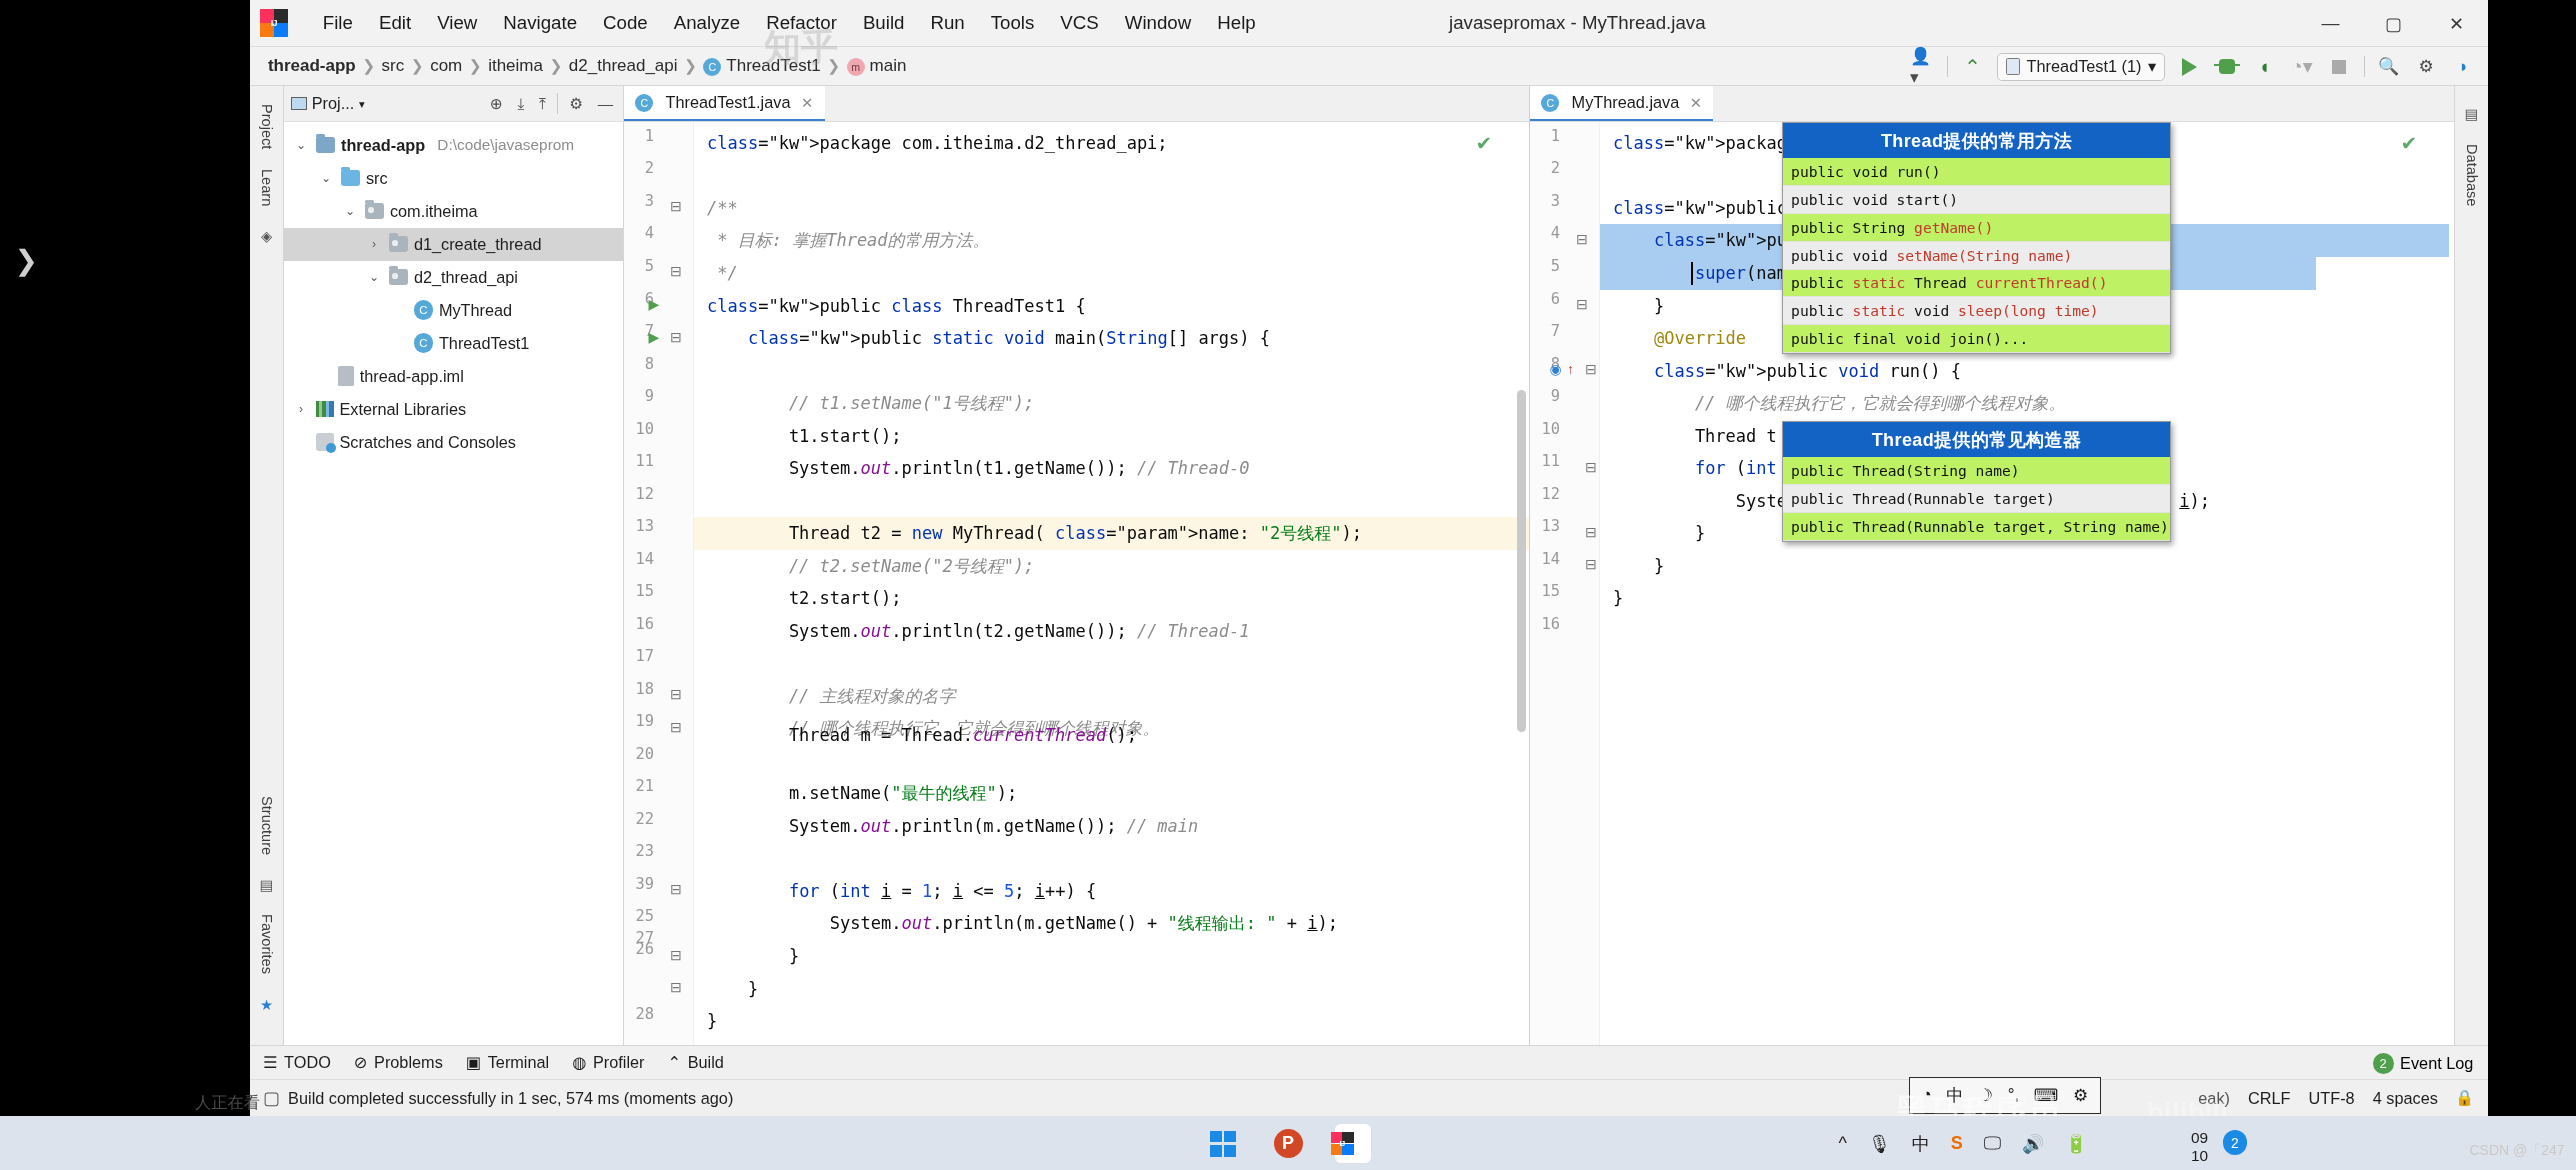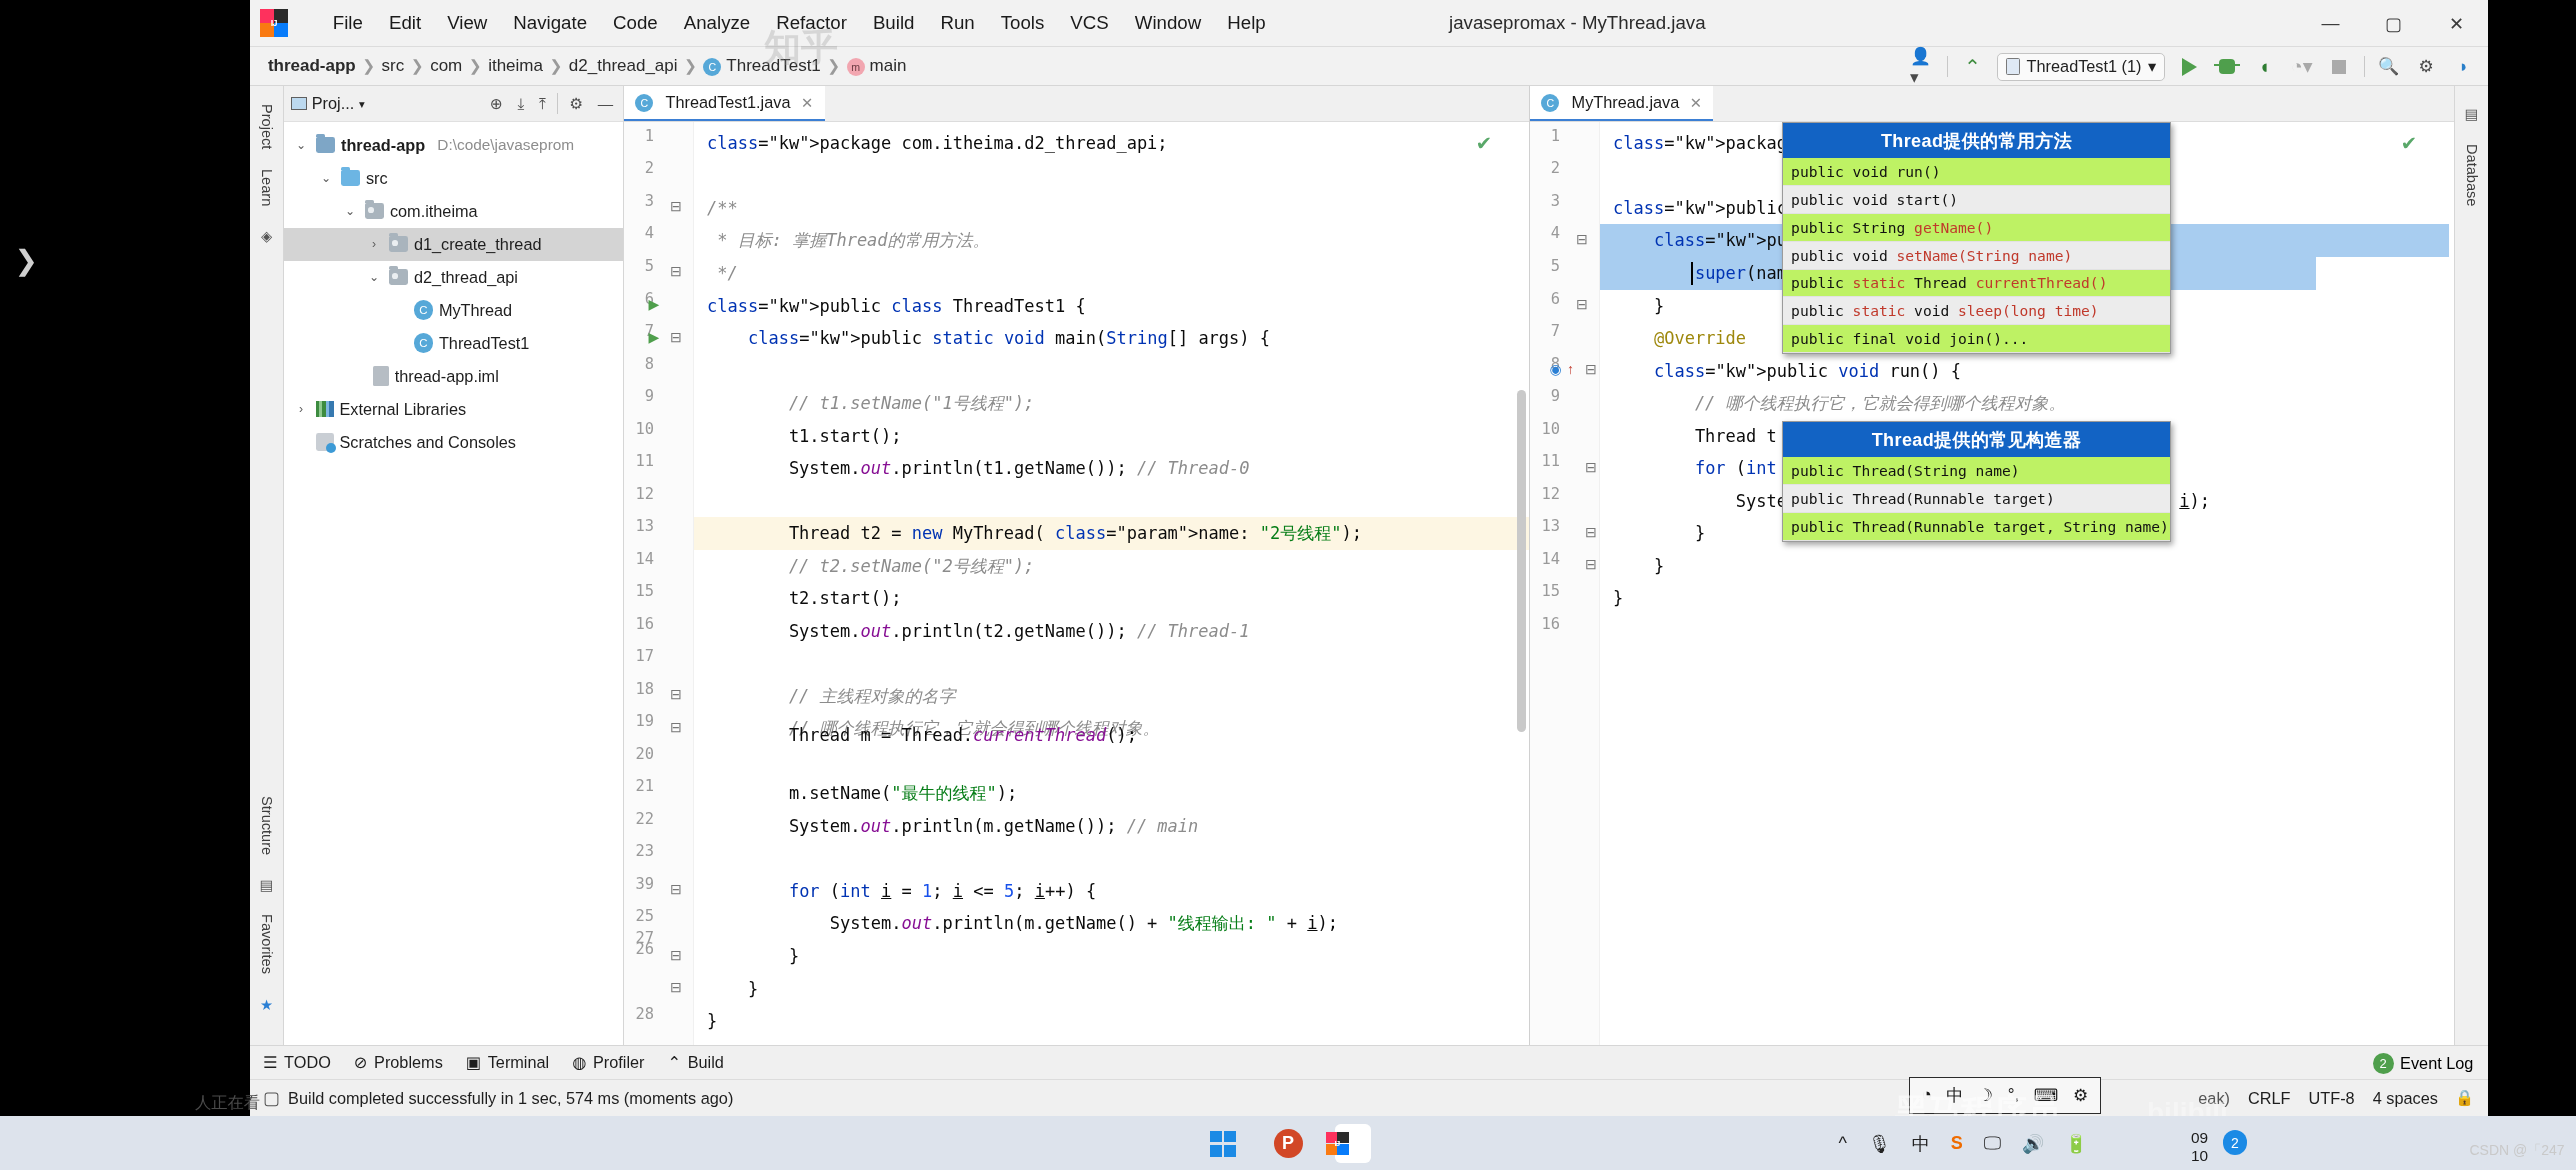--- a/index.html
+++ b/index.html
@@ -7,21 +7,21 @@
               font-family:"Liberation Sans", sans-serif; }
   #root { position:relative; width:2576px; height:1171px; background:#000; }
 
   
   .ide { position:absolute; left:250px; top:0; width:2238px; height:1116px;
          background:#f2f2f2; display:flex; flex-direction:column; }
 
   
   .titlebar { height:47px; background:#f2f2f2; display:flex; align-items:center;
               padding-left:9.8px; position:relative; border-bottom:0.8px solid #dcdcdc; }
-  .ij-logo { width:28px; height:28px; position:relative; margin-right:32px; flex:0 0 auto; }
+  .ij-logo { width:28px; height:28px; position:relative; margin-right:22px; flex:0 0 auto; }
   .ij-logo .q { position:absolute; width:14px; height:14px; }
   .ij-logo .q1 { left:0;  top:0;  background:#fe315d; }
   .ij-logo .q2 { right:0; top:0;  background:#2b2b2b; }
   .ij-logo .q3 { left:0;  bottom:0;background:#f97a12; }
   .ij-logo .q4 { right:0; bottom:0;background:#087cfa; }
   .ij-logo .ijtxt { position:absolute; inset:0; color:#fff; font-size:9px; font-weight:bold;
                     display:flex; align-items:center; justify-content:center;
                     font-family:"Liberation Sans", sans-serif; letter-spacing:-0.8px;}
   .menu { display:flex; align-items:center; gap:0px; }
   .menu-item { font-size:18.7px; color:#1a1a1a; padding:3.3px 13px; white-space:nowrap;
@@ -315,21 +315,21 @@
             <div class="trow" style="padding-left: 106px;">
               <span class="tw"></span>
               <span class="cic">C</span>
               <span class="">MyThread</span>
             </div>
             <div class="trow" style="padding-left: 106px;">
               <span class="tw"></span>
               <span class="cic">C</span>
               <span class="">ThreadTest1</span>
             </div>
-            <div class="trow" style="padding-left: 65px;">
+            <div class="trow" style="padding-left: 30px;">
               <span class="tw"></span>
               <span class="fileic"></span>
               <span class="">thread-app.iml</span>
             </div>
             <div class="trow" style="padding-left: 8.1px;">
               <span class="tw">›</span>
               <span class="libic"></span>
               <span class="">External Libraries</span>
             </div>
             <div class="trow" style="padding-left: 8.1px;">

